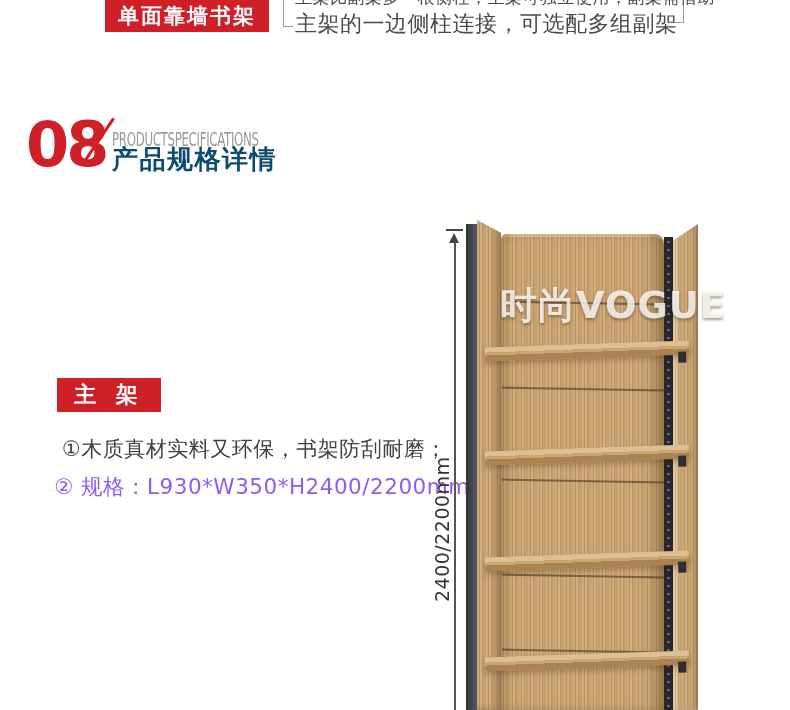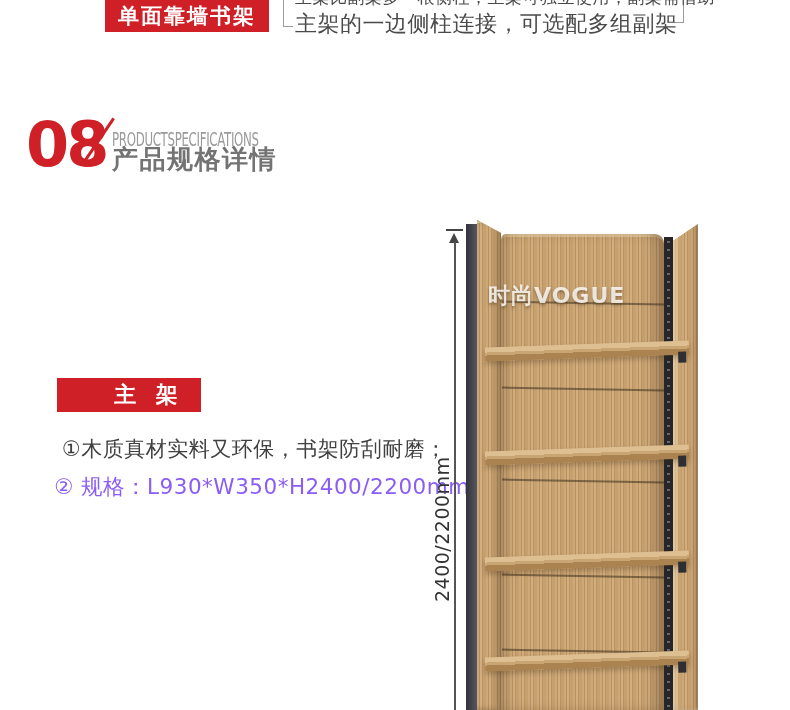--- a/index.html
+++ b/index.html
@@ -18,25 +18,25 @@
     border-right:1.5px solid #9a9a9a;border-bottom:1.5px solid #9a9a9a;}
 
   
   .sec-num{position:absolute;left:26px;top:114px;font-size:62px;font-weight:900;
     color:#cf2027;letter-spacing:-3px;line-height:1;}
   .sec-slash{position:absolute;left:70px;top:140px;width:56px;height:3px;background:#cf2027;
     transform:rotate(-56deg);}
   .sec-en{position:absolute;left:112px;top:127px;font-size:19px;color:#9a9a9a;
     letter-spacing:-.5px;transform:scale(.62,1.05);transform-origin:left top;white-space:nowrap;}
   .sec-cn{position:absolute;left:112px;top:142px;font-size:26px;font-weight:bold;
-    color:#737373;letter-spacing:1.5px;white-space:nowrap;}
+    color:#0c4a6e;letter-spacing:1.5px;white-space:nowrap;}
 
   
   .prod-badge{position:absolute;left:57px;top:378px;width:104px;height:34px;line-height:34px;
-    background:#cf2027;color:#fff;font-size:22px;font-weight:bold;text-align:center;letter-spacing:6px;padding-left:40px;}
+    background:#cf2027;color:#fff;font-size:22px;font-weight:bold;text-align:center;letter-spacing:6px;}
   .feat-1{position:absolute;left:62px;top:435px;font-size:21px;color:#404040;letter-spacing:.5px;white-space:nowrap;}
   .feat-2{position:absolute;left:54px;top:472px;font-size:21.5px;color:#8b5cf6;letter-spacing:.5px;white-space:nowrap;}
 
   
   .dim-tick{position:absolute;left:446px;top:229px;width:17px;height:2px;background:#444;}
   .dim-arrow{position:absolute;left:449px;top:233px;width:0;height:0;
     border-left:5.5px solid transparent;border-right:5.5px solid transparent;border-bottom:10px solid #444;}
   .dim-line{position:absolute;left:454px;top:242px;width:2px;height:468px;background:#555;}
   .dim-label{position:absolute;left:377px;top:526px;width:130px;height:22px;
     transform:rotate(-90deg);font-size:19px;color:#333;text-align:center;letter-spacing:.5px;white-space:nowrap;}
@@ -58,21 +58,21 @@
   .column:after{content:"";position:absolute;left:3px;top:4px;width:3px;bottom:0;
     background:repeating-linear-gradient(180deg,rgba(255,255,255,.3) 0 2px,transparent 2px 8px);}
   .side-right{position:absolute;left:207px;top:4px;width:25px;height:486px;
     clip-path:polygon(0 17px,100% 0,100% 100%,0 100%);
     box-shadow:inset 4px 0 5px rgba(255,240,210,.5), inset -3px 0 5px rgba(80,55,30,.4);}
   .seam{position:absolute;left:36px;width:162px;height:1.5px;background:rgba(45,33,20,.5);transform:rotate(1deg);}
   .shelf-board{position:absolute;left:19px;width:204px;height:14px;transform:rotate(-2deg);
     background:linear-gradient(180deg,#ddbf92 0 5px,#c8a572 5px 8px,#aa8350 8px 14px);
     box-shadow:0 3px 5px rgba(60,40,20,.28);}
   .shelf-board:after{content:"";position:absolute;right:3px;top:11px;width:8px;height:11px;background:#2e2e33;}
-  .watermark{position:absolute;left:488px;top:281px;font-size:22px;font-weight:bold;
+  .watermark{position:absolute;left:500px;top:281px;font-size:37px;font-weight:bold;
     color:rgba(255,255,255,.8);letter-spacing:1px;text-shadow:0 2px 3px rgba(80,60,30,.5);white-space:nowrap;}
 </style>
 </head>
 <body>
 
 <div class="page">
 
   <div class="hdr-badge">单面靠墙书架</div>
   <div class="bracket-left"></div>
   <div class="bracket-right"></div>

